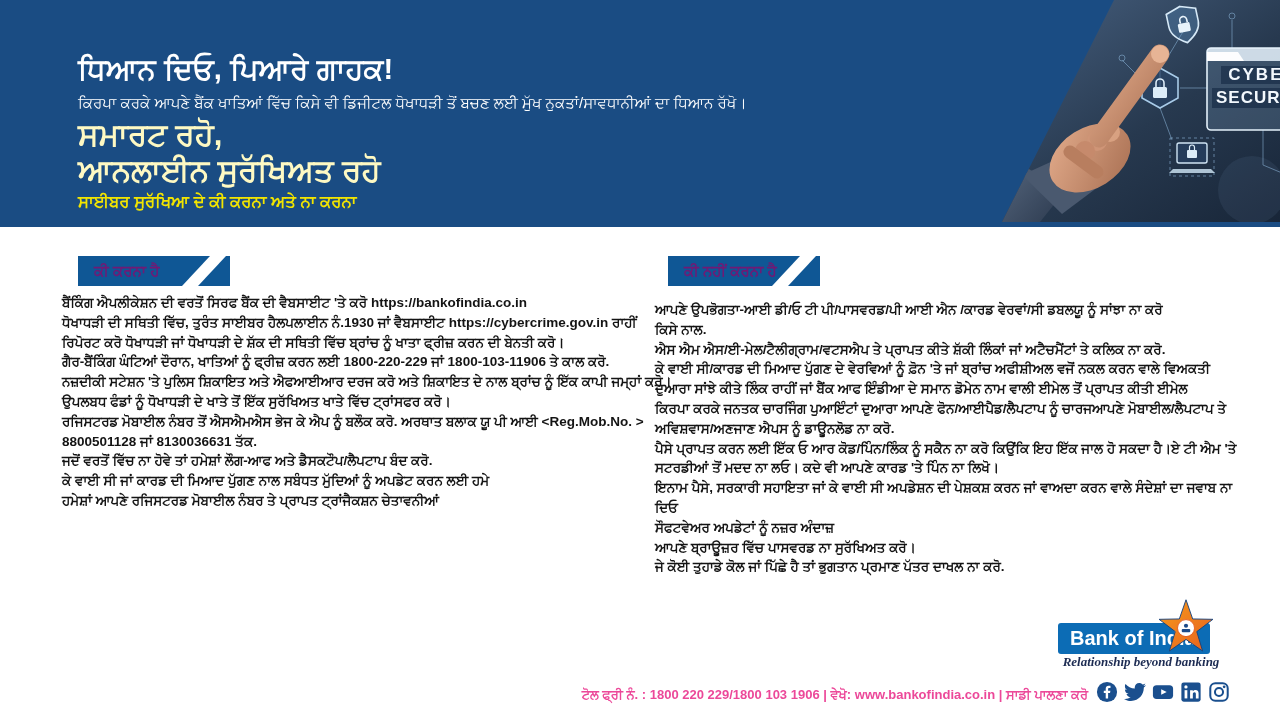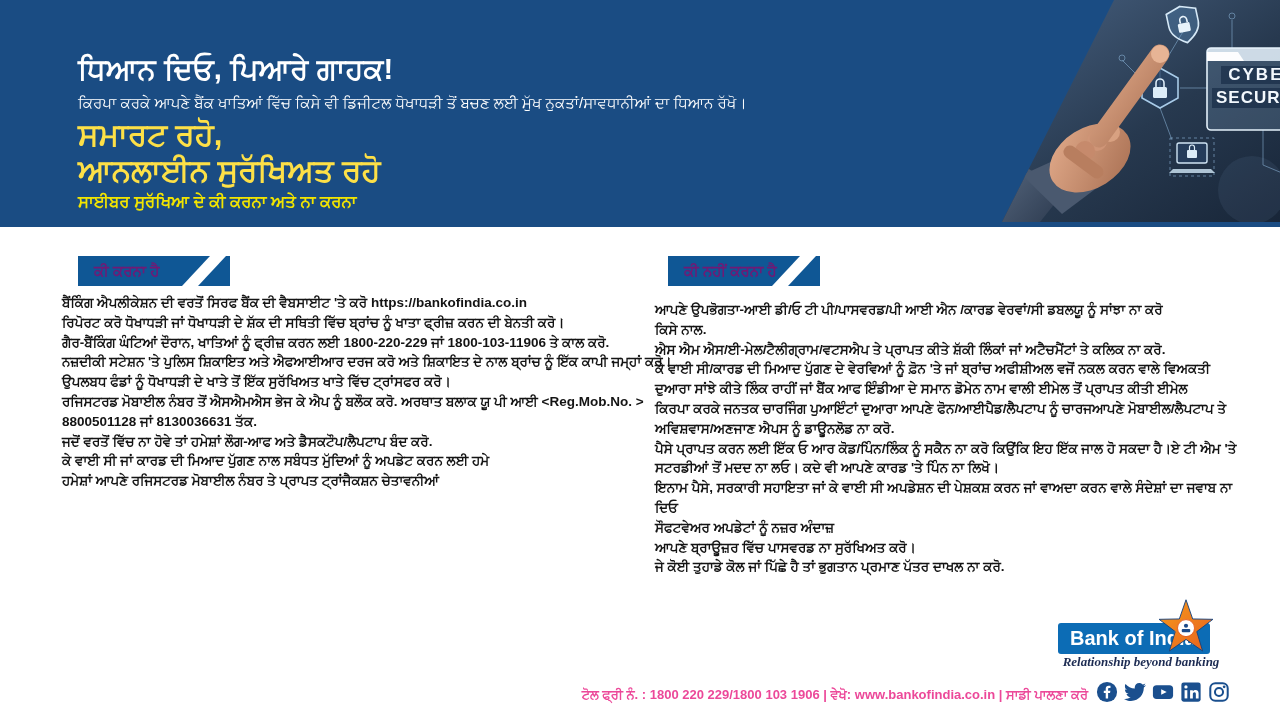--- a/index.html
+++ b/index.html
@@ -4,21 +4,21 @@
 <style>
   html,body{margin:0;padding:0;background:#e8e8e8;}
   .poster{position:relative;width:1280px;height:720px;background:#ffffff;overflow:hidden;
           font-family:"Liberation Sans",sans-serif;padding-left:20px;}
 
   
   .header-band{position:absolute;left:0;top:0;width:1280px;height:227px;background:#1a4c83;}
   .header-text{position:absolute;left:78px;top:52px;color:#ffffff;}
   .h-title{font-size:29px;font-weight:bold;line-height:34px;letter-spacing:.2px;}
   .h-sub{font-size:15px;font-weight:500;line-height:22px;margin-top:6px;}
-  .h-slogan1,.h-slogan2{color:#fde047;font-size:31px;font-weight:bold;line-height:34px;margin-top:4px;}
+  .h-slogan1,.h-slogan2{color:#fef9c3;font-size:31px;font-weight:bold;line-height:34px;margin-top:4px;}
   .h-slogan2{margin-top:2px;}
   .h-slogan3{color:#f2e500;font-size:16.5px;font-weight:bold;line-height:20px;margin-top:3px;}
 
   
   .hero-photo{position:absolute;left:1002px;top:0;width:332px;height:274px;
               clip-path:polygon(112px 0,332px 0,332px 222px,0 222px);}
   .hero-photo svg{display:block;}
 
   
   .banner{position:absolute;width:152px;height:30px;}
@@ -154,20 +154,21 @@
     </div>
   </div>
 
   <div class="banner" style="left:78px;top:256px;">
     <div class="b-body"></div>
     <div class="b-tip"></div>
     <div class="b-label">ਕੀ ਕਰਨਾ ਹੈ</div>
   </div>
   <div class="textcol" style="left:62px;top:293px;width:575px;">
       <div class="tline">ਬੈਂਕਿੰਗ ਐਪਲੀਕੇਸ਼ਨ ਦੀ ਵਰਤੋਂ ਸਿਰਫ ਬੈਂਕ ਦੀ ਵੈਬਸਾਈਟ 'ਤੇ ਕਰੋ   https://bankofindia.co.in</div>
+      <div class="tline">ਧੋਖਾਧੜੀ ਦੀ ਸਥਿਤੀ ਵਿੱਚ, ਤੁਰੰਤ ਸਾਈਬਰ ਹੈਲਪਲਾਈਨ ਨੰ.1930 ਜਾਂ ਵੈਬਸਾਈਟ   https://cybercrime.gov.in ਰਾਹੀਂ</div>
       <div class="tline">ਰਿਪੋਰਟ ਕਰੋ ਧੋਖਾਧੜੀ ਜਾਂ ਧੋਖਾਧੜੀ ਦੇ ਸ਼ੱਕ ਦੀ ਸਥਿਤੀ ਵਿੱਚ ਬ੍ਰਾਂਚ ਨੂੰ ਖਾਤਾ ਫ੍ਰੀਜ਼ ਕਰਨ ਦੀ   ਬੇਨਤੀ ਕਰੋ।</div>
       <div class="tline">ਗੈਰ-ਬੈਂਕਿੰਗ ਘੰਟਿਆਂ ਦੌਰਾਨ, ਖਾਤਿਆਂ ਨੂੰ ਫ੍ਰੀਜ਼ ਕਰਨ ਲਈ 1800-220-229 ਜਾਂ   1800-103-11906 ਤੇ ਕਾਲ ਕਰੋ.</div>
       <div class="tline">ਨਜ਼ਦੀਕੀ ਸਟੇਸ਼ਨ 'ਤੇ ਪੁਲਿਸ ਸ਼ਿਕਾਇਤ ਅਤੇ ਐਫਆਈਆਰ ਦਰਜ ਕਰੋ ਅਤੇ ਸ਼ਿਕਾਇਤ ਦੇ ਨਾਲ   ਬ੍ਰਾਂਚ ਨੂੰ ਇੱਕ ਕਾਪੀ ਜਮ੍ਹਾਂ ਕਰੋ।</div>
       <div class="tline">ਉਪਲਬਧ ਫੰਡਾਂ ਨੂੰ ਧੋਖਾਧੜੀ ਦੇ ਖਾਤੇ ਤੋਂ ਇੱਕ ਸੁਰੱਖਿਅਤ ਖਾਤੇ ਵਿੱਚ ਟ੍ਰਾਂਸਫਰ   ਕਰੋ।</div>
       <div class="tline">ਰਜਿਸਟਰਡ ਮੋਬਾਈਲ ਨੰਬਰ ਤੋਂ ਐਸਐਮਐਸ ਭੇਜ ਕੇ ਐਪ ਨੂੰ ਬਲੌਕ ਕਰੋ. ਅਰਥਾਤ ਬਲਾਕ ਯੂ ਪੀ ਆਈ   &lt;Reg.Mob.No. &gt;</div>
       <div class="tline">8800501128 ਜਾਂ 8130036631 ਤੱਕ.</div>
       <div class="tline">ਜਦੋਂ ਵਰਤੋਂ ਵਿੱਚ ਨਾ ਹੋਵੇ ਤਾਂ ਹਮੇਸ਼ਾਂ ਲੌਗ-ਆਫ ਅਤੇ ਡੈਸਕਟੌਪ/ਲੈਪਟਾਪ ਬੰਦ   ਕਰੋ.</div>
       <div class="tline">ਕੇ ਵਾਈ ਸੀ ਜਾਂ ਕਾਰਡ ਦੀ ਮਿਆਦ ਪੁੱਗਣ ਨਾਲ ਸਬੰਧਤ ਮੁੱਦਿਆਂ ਨੂੰ ਅਪਡੇਟ ਕਰਨ ਲਈ   ਹਮੇ</div>
       <div class="tline">ਹਮੇਸ਼ਾਂ ਆਪਣੇ ਰਜਿਸਟਰਡ ਮੋਬਾਈਲ ਨੰਬਰ ਤੇ ਪ੍ਰਾਪਤ ਟ੍ਰਾਂਜੈਕਸ਼ਨ ਚੇਤਾਵਨੀਆਂ</div>
     </div>

